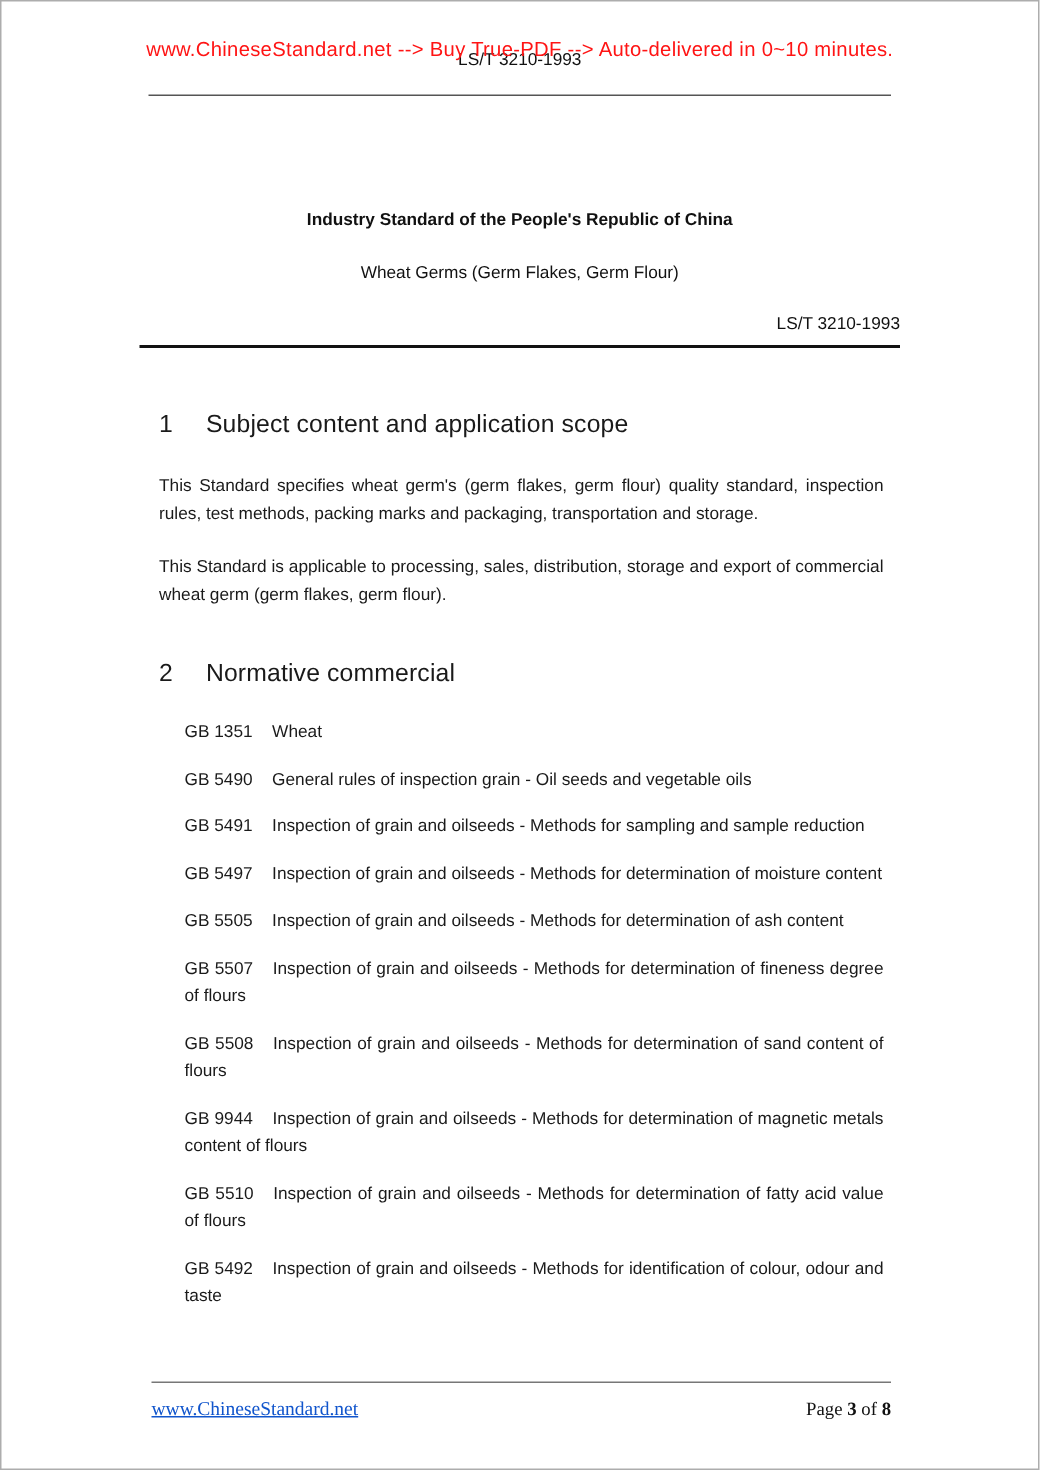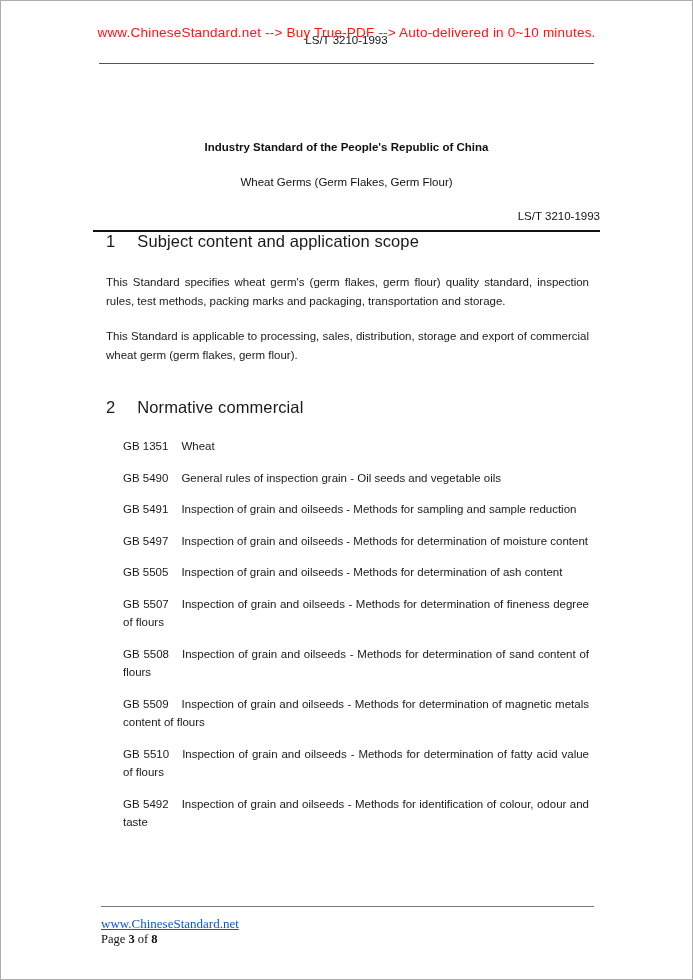--- a/index.html
+++ b/index.html
@@ -47,20 +47,21 @@
     font-size: 11.5px; color: #111;
   }
   .rule-thick {
     margin-top: 8px;
     border-top: 2px solid #111;
   }
 
   
   .content { padding: 0 103px 0 105px; }
   .section-heading {
+    margin-top: 42px;
     font-size: 16.5px; color: #1a1a1a;
     letter-spacing: 0.1px;
   }
   .section-heading .sec-num { display: inline-block; margin-right: 22px; }
   .para {
     margin-top: 15px;
     font-size: 11.5px; line-height: 18.5px;
     text-align: justify;
     color: #1a1a1a;
   }
@@ -71,21 +72,21 @@
     text-align: justify;
     color: #1a1a1a;
   }
   .ref .ref-code { margin-right: 13px; }
 
   
   .footer {
     position: absolute; left: 100px; right: 98px; bottom: 32px;
   }
   .footer-rule { border-top: 1px solid #777; margin-bottom: 9px; }
-  .footer-row { display: flex; justify-content: space-between; align-items: baseline; flex-direction: column; }
+  .footer-row { display: flex; justify-content: space-between; align-items: baseline; }
   .footer-link {
     font-family: "Liberation Serif", serif;
     font-size: 13px;
     color: var(--blue, #1155cc);
     text-decoration: underline;
     cursor: pointer;
   }
   .footer-page {
     font-family: "Liberation Serif", serif;
     font-size: 12.5px; color: #111;
@@ -138,21 +139,21 @@
       <div class="ref">
         <span class="ref-code">GB 5505</span><span>Inspection of grain and oilseeds - Methods for determination of ash content</span>
       </div>
       <div class="ref">
         <span class="ref-code">GB 5507</span><span>Inspection of grain and oilseeds - Methods for determination of fineness degree of flours</span>
       </div>
       <div class="ref">
         <span class="ref-code">GB 5508</span><span>Inspection of grain and oilseeds - Methods for determination of sand content of flours</span>
       </div>
       <div class="ref">
-        <span class="ref-code">GB 5509</span><span>Inspection of grain and oilseeds - Methods for determination of magnetic metals content of flours</span>
+        <span class="ref-code">GB 9944</span><span>Inspection of grain and oilseeds - Methods for determination of magnetic metals content of flours</span>
       </div>
       <div class="ref">
         <span class="ref-code">GB 5510</span><span>Inspection of grain and oilseeds - Methods for determination of fatty acid value of flours</span>
       </div>
       <div class="ref">
         <span class="ref-code">GB 5492</span><span>Inspection of grain and oilseeds - Methods for identification of colour, odour and taste</span>
       </div>
     </div>
 
   </div>

